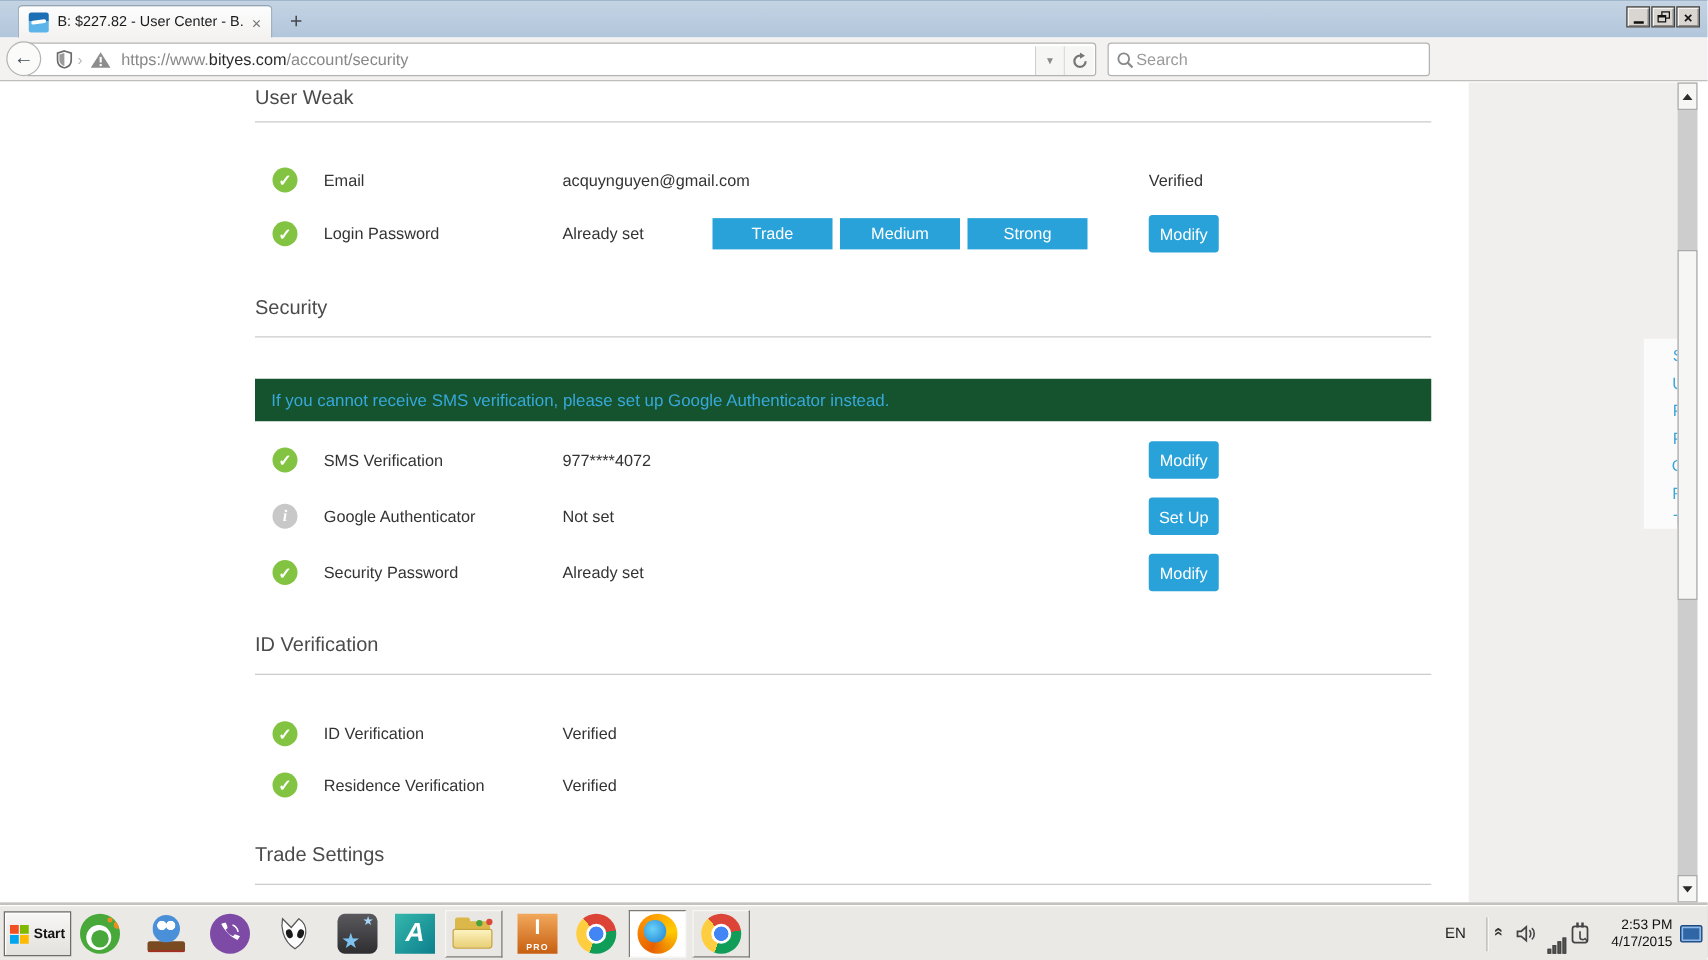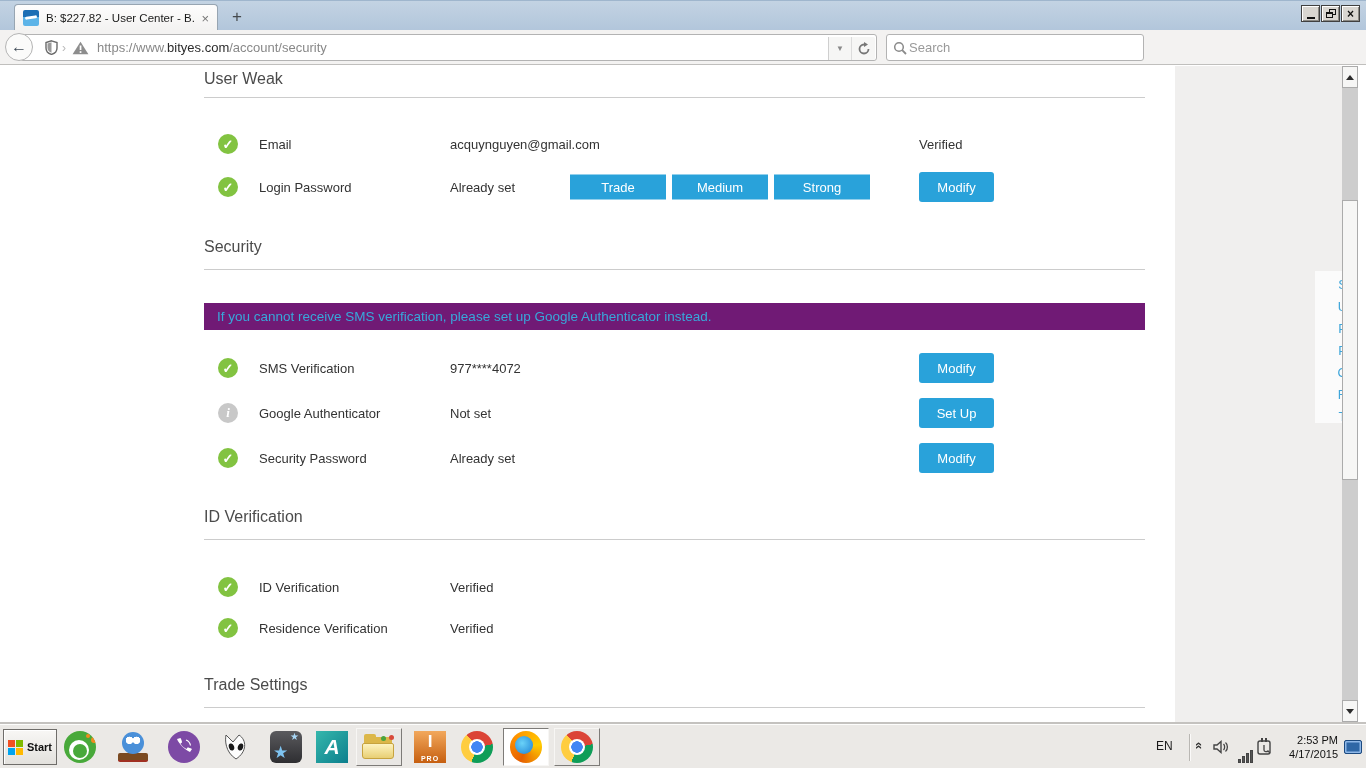--- a/index.html
+++ b/index.html
@@ -82,27 +82,27 @@
   .rule { position:absolute; left:0; width:941px; height:1px; background:#cccccc; }
   .row { position:absolute; left:0; width:941px; }
   .row .sicon { position:absolute; left:14px; top:50%; transform:translateY(-50%); width:20px;
     height:20px; border-radius:50%; color:#fff; display:flex; align-items:center; justify-content:center;
     font-size:13px; font-weight:bold; }
   .ok { background:#82c341; }
   .neutral { background:#c8c8c8; font-style:italic; font-family:"Liberation Serif", serif; }
   .row .rlabel { position:absolute; left:42px; top:50%; transform:translateY(-50%); font-size:13px; color:#333;margin-left:13px; }
   .row .rvalue { position:absolute; left:246px; top:50%; transform:translateY(-50%); font-size:13px; color:#333; }
   .row .rright { position:absolute; left:715px; top:50%; transform:translateY(-50%); font-size:13px; color:#333; }
-  .btn { position:absolute; left:715px; top:50%; transform:translateY(-50%); width:75px; height:30px;
+  .btn { position:absolute; left:715px; top:50%; transform:translateY(-50%); width:56px; height:30px;
     background:#29a2da; color:#fff; font-size:13px; border:none; border-radius:3px;
     font-family:"Liberation Sans", sans-serif; }
   .strength { position:absolute; left:366px; top:50%; transform:translateY(-50%); display:flex; gap:6px; }
   .strength span { width:96px; height:25px; background:#29a2da; color:#fff; font-size:13px;
     display:flex; align-items:center; justify-content:center; }
-  #notice { position:absolute; left:0; top:237px; width:941px; height:27px; background:#701a75;
+  #notice { position:absolute; left:0; top:237px; width:941px; height:34px; background:#14532d;
     color:#38a8da; font-size:13.5px; display:flex; align-items:center; padding-left:13px; }
 
   
   #winborder-bottom { position:absolute; left:0; top:722px; width:1366px; height:2px; background:#d8d6d2; }
   #taskbar { position:absolute; left:0; top:724px; width:1366px; height:44px;
     background:#ebe9e6; border-top:1px solid #fdfdfc; box-shadow:0 -2px 0 #c4c2bf; }
   #start-btn { position:absolute; left:3px; top:4px; width:54px; height:36px;
     background:linear-gradient(#f8f7f5,#e3e1dd); border:1px solid #6f6d6a;
     box-shadow:inset 1px 1px 0 #fff; display:flex; align-items:center; justify-content:center; gap:4px; }
   #start-btn .winflag { width:15px; height:15px; display:grid; grid-template-columns:7px 7px; gap:1px; }

